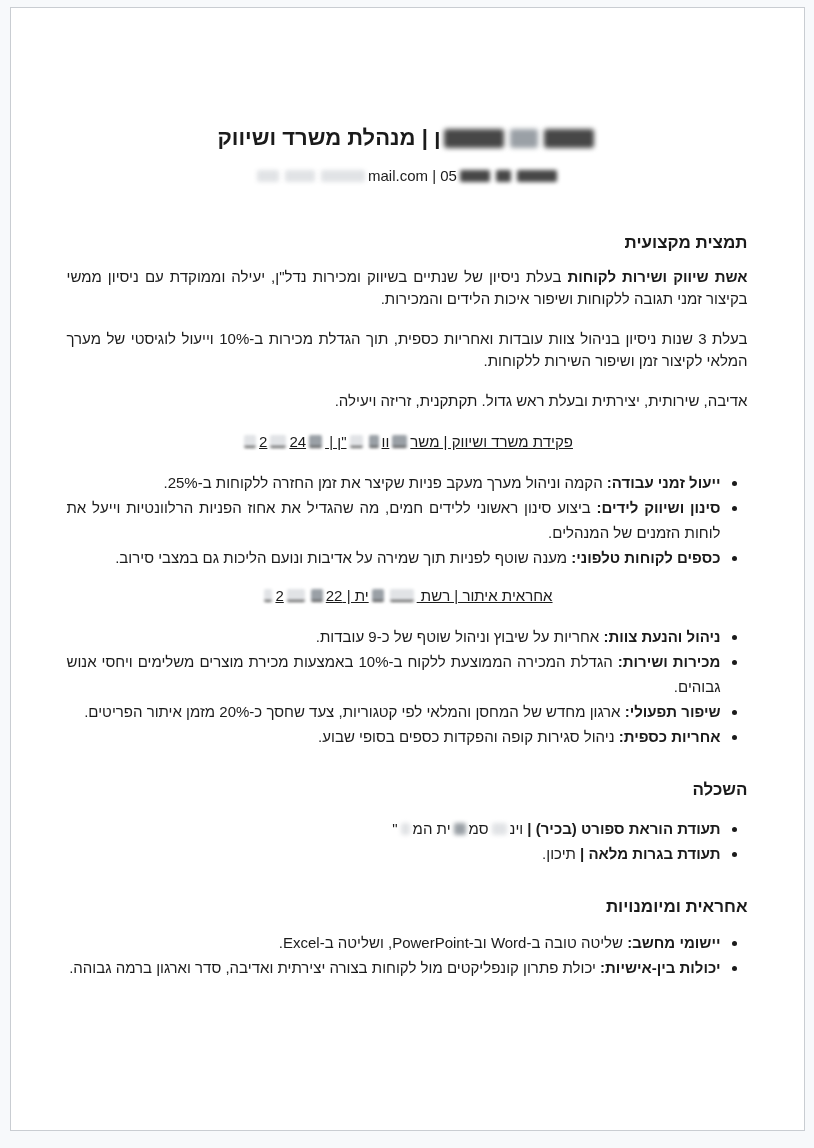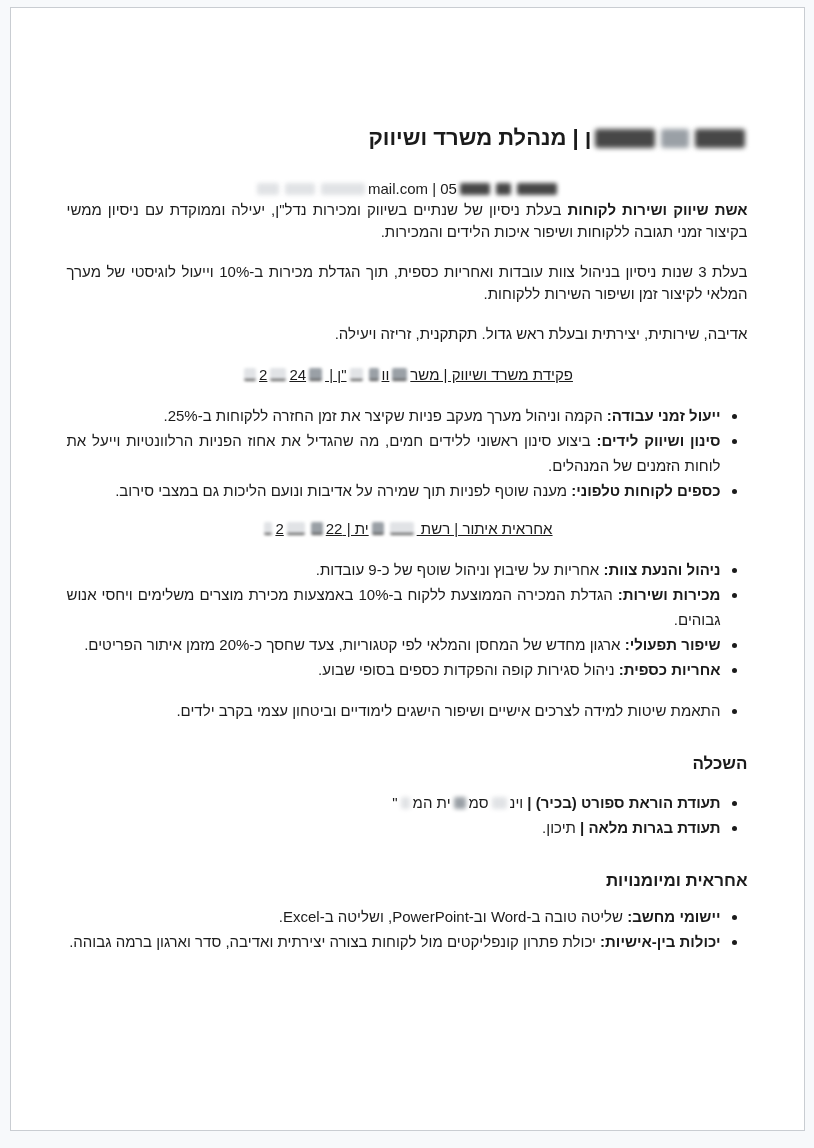--- a/index.html
+++ b/index.html
@@ -2,22 +2,22 @@
 <html lang="he"><head>
 <meta charset="utf-8">
 <style>
   html,body{margin:0;padding:0;background:#f7f9fb;}
   body{font-family:"Liberation Sans","DejaVu Sans",sans-serif;color:#1b1b1b;}
   .page{
     width:795px;height:1124px;box-sizing:border-box;
     margin:7px auto 17px;background:#ffffff;border:1px solid #c9cdd2;
     padding:116px 56px 0;direction:rtl;overflow:hidden;
   }
-  .name{text-align:right;font-size:22px;font-weight:bold;line-height:28px;}
-  .contact{text-align:center;font-size:15px;line-height:21px;margin-top:26px;direction:ltr;}
+  .name{text-align:center;font-size:22px;font-weight:bold;line-height:28px;}
+  .contact{text-align:center;font-size:15px;line-height:21px;margin-top:13px;direction:ltr;}
   h2{font-size:17px;font-weight:bold;margin:30px 0 13px;line-height:21px;}
   h2.first{margin-top:46px;}
   p{font-size:15px;line-height:22px;margin:0 0 18px;text-align:justify;}
   .job-title{
     text-align:center;font-size:15px;line-height:24px;margin:14px 0 8px;
     text-decoration:underline;
   }
   ul{margin:16px 0 4px;padding:0 27px 0 0;}
   ul.gap-top{margin-top:12px;}
   li{font-size:15px;line-height:25px;text-align:justify;}
@@ -35,42 +35,40 @@
   .caret{display:inline-block;width:2px;height:19px;background:#2b2b2b;vertical-align:-4px;margin-left:1px;margin-right:3px;}
 </style>
 </head>
 <body>
 
 <div class="page">
 
   <div class="name"><span class="redact d big" style="width: 50px;"></span><span class="redact m big" style="width: 28px;"></span><span class="redact d big" style="width: 60px;"></span><span class="seg">ן | מנהלת משרד ושיווק</span></div>
   <div class="contact"><span class="redact l" style="width: 22px;"></span><span class="redact l" style="width: 30px;"></span><span class="redact l" style="width: 44px;"></span><span class="seg">mail.com | 05</span><span class="redact d" style="width: 30px;"></span><span class="redact d" style="width: 15px;"></span><span class="redact d" style="width: 40px;"></span></div>
 
+  <h2 class="first">תמצית מקצועית</h2>
   <p><span class="seg b">אשת שיווק ושירות לקוחות</span><span class="seg"> בעלת ניסיון של שנתיים בשיווק ומכירות נדל"ן, יעילה וממוקדת עם ניסיון ממשי בקיצור זמני תגובה ללקוחות ושיפור איכות הלידים והמכירות.</span></p>
   <p><span class="seg">בעלת 3 שנות ניסיון בניהול צוות עובדות ואחריות כספית, תוך הגדלת מכירות ב-10% וייעול לוגיסטי של מערך המלאי לקיצור זמן ושיפור השירות ללקוחות.</span></p>
   <p><span class="seg">אדיבה, שירותית, יצירתית ובעלת ראש גדול. תקתקנית, זריזה ויעילה.</span></p>
 
 
   <div id="jobs">
       <div class="job-title"><span class="seg">פקידת משרד ושיווק | משר</span><span class="redact m" style="width: 15px;"></span><span class="seg">וו</span><span class="redact m" style="width: 10px;"></span><span class="redact l" style="width: 13px;"></span><span class="seg">"ן | </span><span class="redact m" style="width: 13px;"></span><span class="seg">24</span><span class="redact l" style="width: 16px;"></span><span class="seg">2</span><span class="redact l" style="width: 12px;"></span></div>
       <ul>
         <li><span class="seg b">ייעול זמני עבודה:</span><span class="seg"> הקמה וניהול מערך מעקב פניות שקיצר את זמן החזרה ללקוחות ב-25%.</span></li>
         <li><span class="seg b">סינון ושיווק לידים:</span><span class="seg"> ביצוע סינון ראשוני ללידים חמים, מה שהגדיל את אחוז הפניות הרלוונטיות וייעל את לוחות הזמנים של המנהלים.</span></li>
         <li><span class="seg b">כספים לקוחות טלפוני:</span><span class="seg"> מענה שוטף לפניות תוך שמירה על אדיבות ונועם הליכות גם במצבי סירוב.</span></li>
       </ul>
       <div class="job-title"><span class="seg">אחראית איתור | רשת </span><span class="redact l" style="width: 24px;"></span><span class="redact m" style="width: 12px;"></span><span class="seg">ית | 22</span><span class="redact m" style="width: 12px;"></span><span class="redact l" style="width: 18px;"></span><span class="seg">2</span><span class="redact l" style="width: 8px;"></span></div>
       <ul>
         <li><span class="seg b">ניהול והנעת צוות:</span><span class="seg"> אחריות על שיבוץ וניהול שוטף של כ-9 עובדות.</span></li>
         <li><span class="seg b">מכירות ושירות:</span><span class="seg"> הגדלת המכירה הממוצעת ללקוח ב-10% באמצעות מכירת מוצרים משלימים ויחסי אנוש גבוהים.</span></li>
         <li><span class="seg b">שיפור תפעולי:</span><span class="seg"> ארגון מחדש של המחסן והמלאי לפי קטגוריות, צעד שחסך כ-20% מזמן איתור הפריטים.</span></li>
         <li><span class="seg b">אחריות כספית:</span><span class="seg"> ניהול סגירות קופה והפקדות כספים בסופי שבוע.</span></li>
       </ul>
-      <ul>
-        <li><span class="seg">התאמת שיטות למידה לצרכים אישיים ושיפור הישגים לימודיים וביטחון עצמי בקרב ילדים.</span></li>
-      </ul>
     </div>
 
   <h2>השכלה</h2>
   <ul id="edu-list">
       <li><span class="seg b">תעודת הוראת ספורט (בכיר) | </span><span class="seg">וינ</span><span class="redact l" style="width: 15px;"></span><span class="seg">סמ</span><span class="redact m" style="width: 12px;"></span><span class="seg">ית המ</span><span class="redact l" style="width: 9px;"></span><span class="seg">"</span></li>
       <li><span class="seg b">תעודת בגרות מלאה |</span><span class="seg"> תיכון.</span></li>
     </ul>
 
   <h2>אחראית ומיומנויות</h2>
   <ul id="skills-list" class="gap-top">

